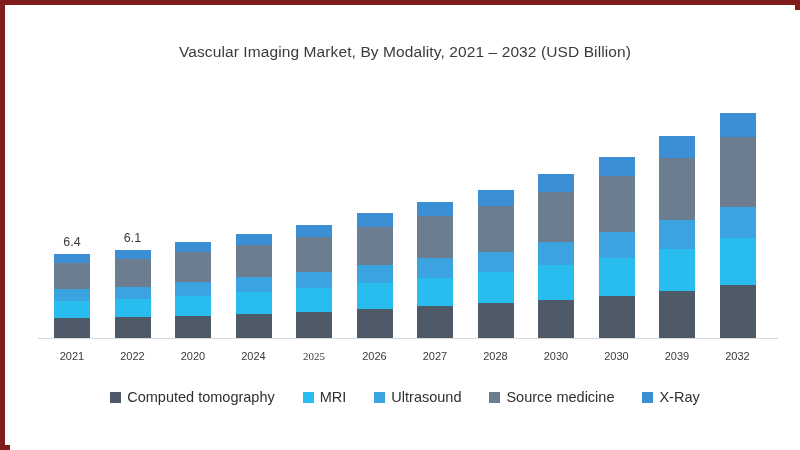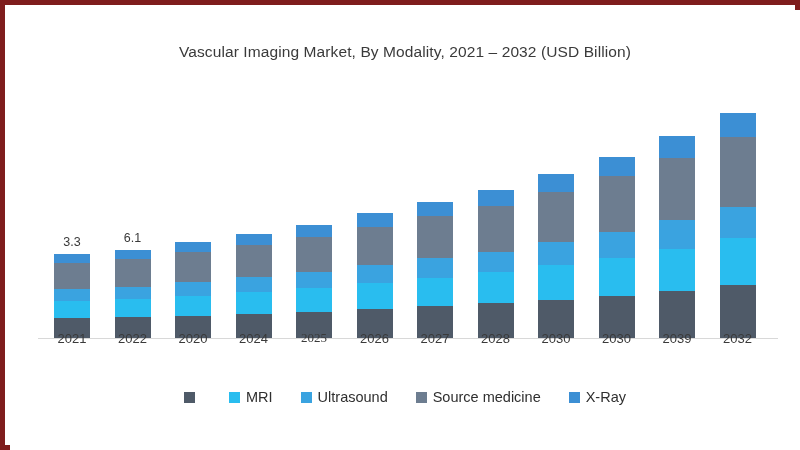--- a/index.html
+++ b/index.html
@@ -57,24 +57,24 @@
   }
   .bar-label {
     position: absolute;
     width: 60px;
     text-align: center;
     font-size: 12.5px;
     color: #3a3a3a;
   }
   .tick-label {
     position: absolute;
-    bottom: 104px;
+    bottom: 88px;
     width: 60px;
     text-align: center;
-    font-size: 13px;
+    font-size: 11px;
     color: #3a3a3a;
   }
   #axis-line {
     position: absolute;
     left: 28px;
     bottom: 111px;
     width: 740px;
     height: 1px;
     background: #d8d8d8;
   }
@@ -121,21 +121,21 @@
 
     <div id="plot">
       <div id="axis-line"></div>
     <div class="bar" style="left: 44px; height: 84.1px;">
           <div class="seg" style="height: 8.99px; background: rgb(60, 143, 212);"></div>
           <div class="seg" style="height: 26.1px; background: rgb(109, 125, 144);"></div>
           <div class="seg" style="height: 11.745px; background: rgb(58, 163, 224);"></div>
           <div class="seg" style="height: 17.69px; background: rgb(41, 189, 239);"></div>
           <div class="seg" style="height: 19.575px; background: rgb(79, 90, 104);"></div>
         </div>
-        <div class="bar-label" style="left: 32px; bottom: 201.1px;">3.3</div>
+        <div class="bar-label" style="left: 32px; bottom: 201.1px;">6.4</div>
         <div class="tick-label" style="left: 32px;">2021</div>
         <div class="bar" style="left: 104.5px; height: 88.45px;">
           <div class="seg" style="height: 9.57px; background: rgb(60, 143, 212);"></div>
           <div class="seg" style="height: 27.405px; background: rgb(109, 125, 144);"></div>
           <div class="seg" style="height: 12.325px; background: rgb(58, 163, 224);"></div>
           <div class="seg" style="height: 18.56px; background: rgb(41, 189, 239);"></div>
           <div class="seg" style="height: 20.59px; background: rgb(79, 90, 104);"></div>
         </div>
         <div class="bar-label" style="left: 92.5px; bottom: 205.45px;">6.1</div>
         <div class="tick-label" style="left: 92.5px;">2022</div>
@@ -217,20 +217,21 @@
           <div class="seg" style="height: 31.465px; background: rgb(58, 163, 224);"></div>
           <div class="seg" style="height: 47.27px; background: rgb(41, 189, 239);"></div>
           <div class="seg" style="height: 52.49px; background: rgb(79, 90, 104);"></div>
         </div>
         <div class="tick-label" style="left: 697.5px;">2032</div>
       </div>
 
     <div id="legend">
         <div class="legend-item">
           <span class="legend-swatch" style="background: rgb(79, 90, 104);"></span>
+          <span class="legend-text">Computed tomography</span>
         </div>
         <div class="legend-item">
           <span class="legend-swatch" style="background: rgb(41, 189, 239);"></span>
           <span class="legend-text">MRI</span>
         </div>
         <div class="legend-item">
           <span class="legend-swatch" style="background: rgb(58, 163, 224);"></span>
           <span class="legend-text">Ultrasound</span>
         </div>
         <div class="legend-item">

